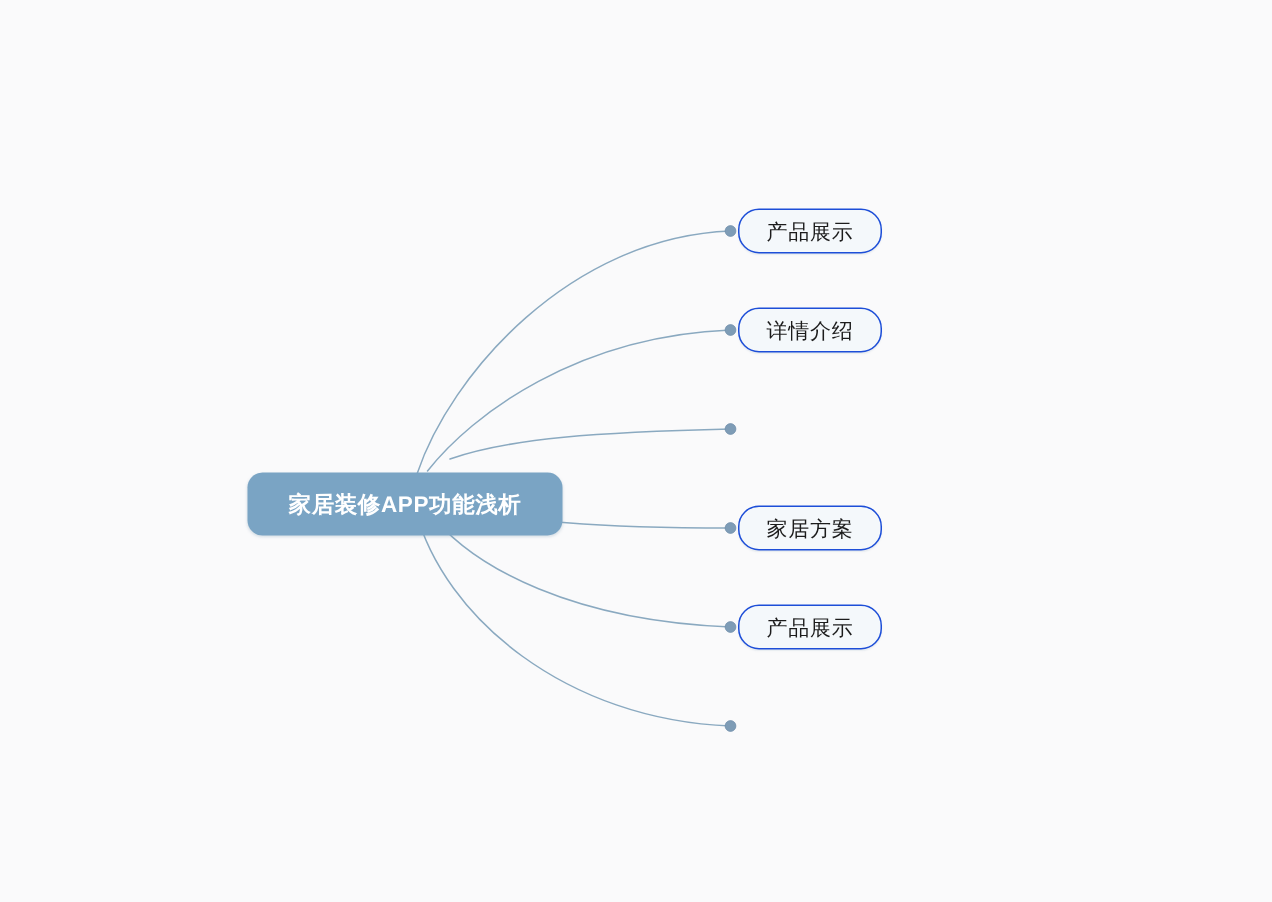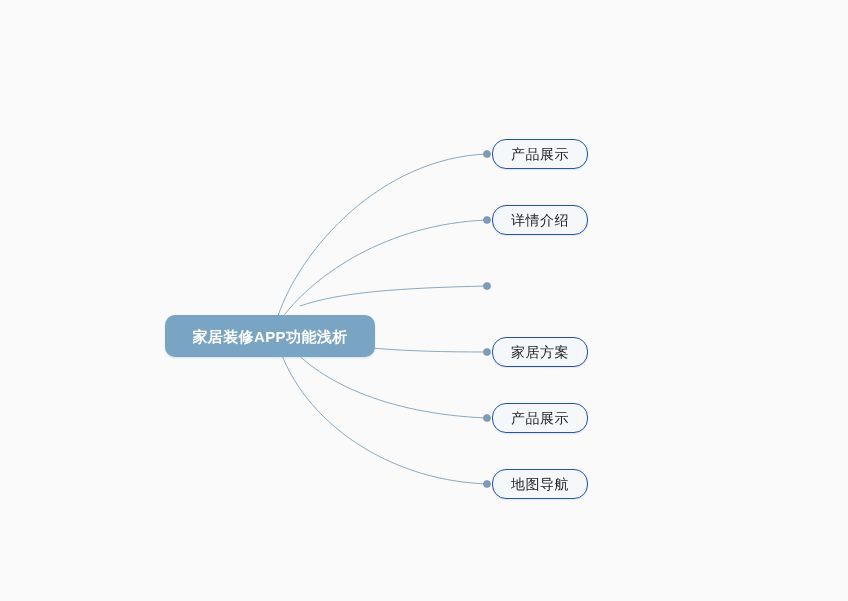--- a/index.html
+++ b/index.html
@@ -120,17 +120,14 @@
   </div>
   <div class="leaf-node" style="top:205px">
     <span class="leaf-label">详情介绍</span>
   </div>
   <div class="leaf-node" style="top:337px">
     <span class="leaf-label">家居方案</span>
   </div>
   <div class="leaf-node" style="top:403px">
     <span class="leaf-label">产品展示</span>
   </div>
-  <div class="leaf-node" style="top:469px">
-    <span class="leaf-label">地图导航</span>
-  </div>
 
 </div>
 
 </body></html>

